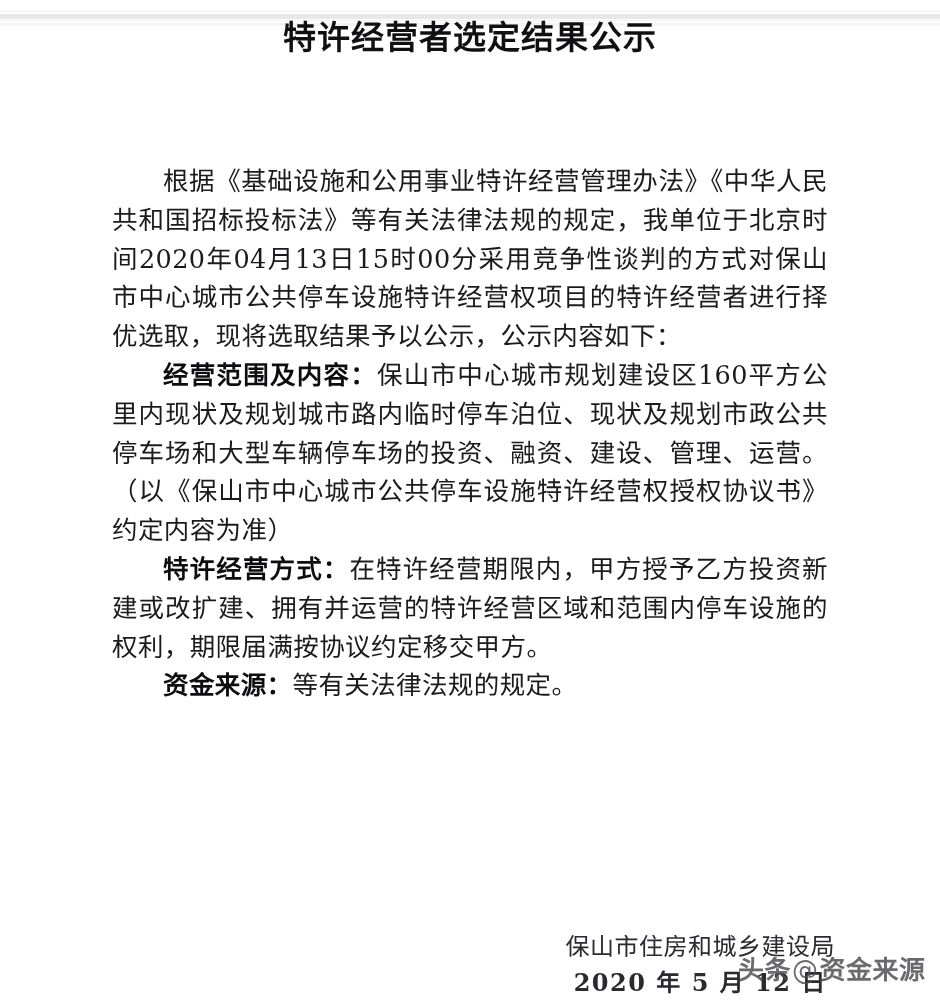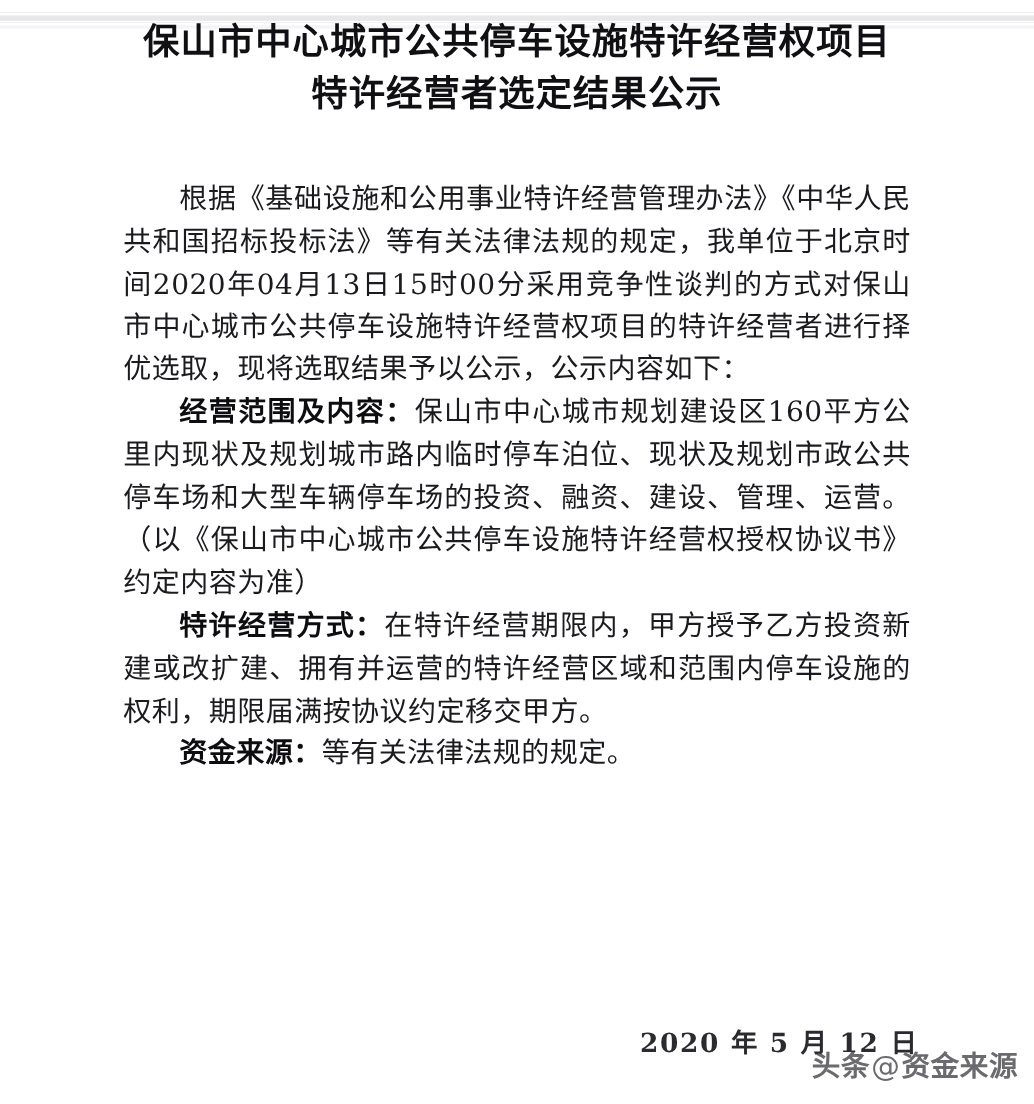--- a/index.html
+++ b/index.html
@@ -119,21 +119,20 @@
 <body>
 
 <div id="page">
 
   <div class="scan-band b1"></div>
   <div class="scan-band b2"></div>
   <div class="scan-band b3"></div>
   <div class="scan-band b4"></div>
 
   <div class="doc-title">
-    <span class="line">保山市中心城市公共停车设施特许经营权项目</span>
     <span class="line">特许经营者选定结果公示</span>
   </div>
 
   <div class="doc-body">
 
     <p class="para indent">
       <span>根据《基础设施和公用事业特许经营管理办法》《中华人民共和国招标投标法》等有关法律法规的规定，我单位于北京时间2020年04月13日15时00分采用竞争性谈判的方式对保山市中心城市公共停车设施特许经营权项目的特许经营者进行择优选取，现将选取结果予以公示，公示内容如下：</span>
     </p>
 
 
@@ -146,20 +145,21 @@
       <span class="lead">特许经营方式：</span><span>在特许经营期限内，甲方授予乙方投资新建或改扩建、拥有并运营的特许经营区域和范围内停车设施的权利，期限届满按协议约定移交甲方。</span>
     </p>
 
     <p class="para indent">
       <span class="lead">资金来源：</span><span>等有关法律法规的规定。</span>
     </p>
 
   </div>
 
   <div class="signature">
+    <span class="sig-line">保山市住房和城乡建设局</span>
     <span class="sig-line sig-date">2020 年 5 月 12 日</span>
   </div>
 
   <div class="watermark">
     <span>头条</span><span class="wm-at">@</span><span>资金来源</span>
   </div>
 
 </div>
 
 </body></html>

